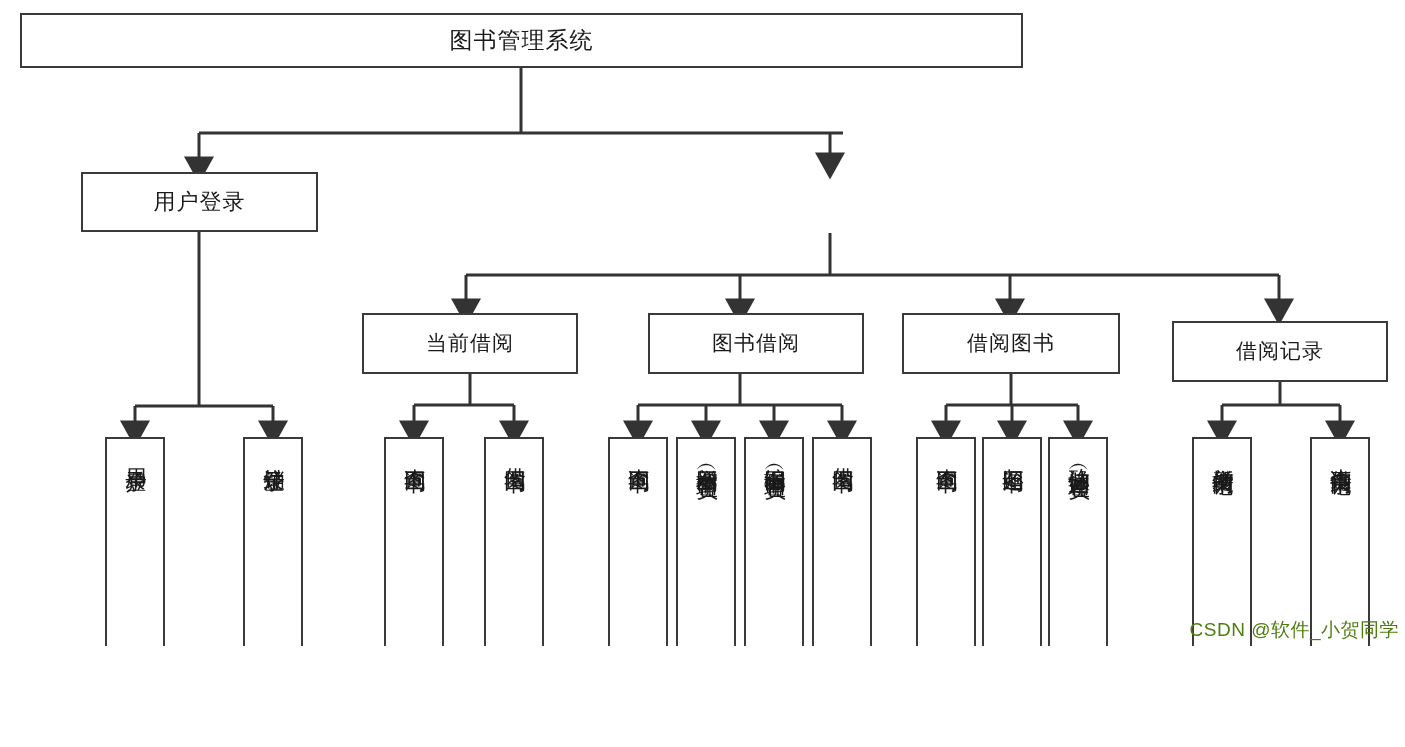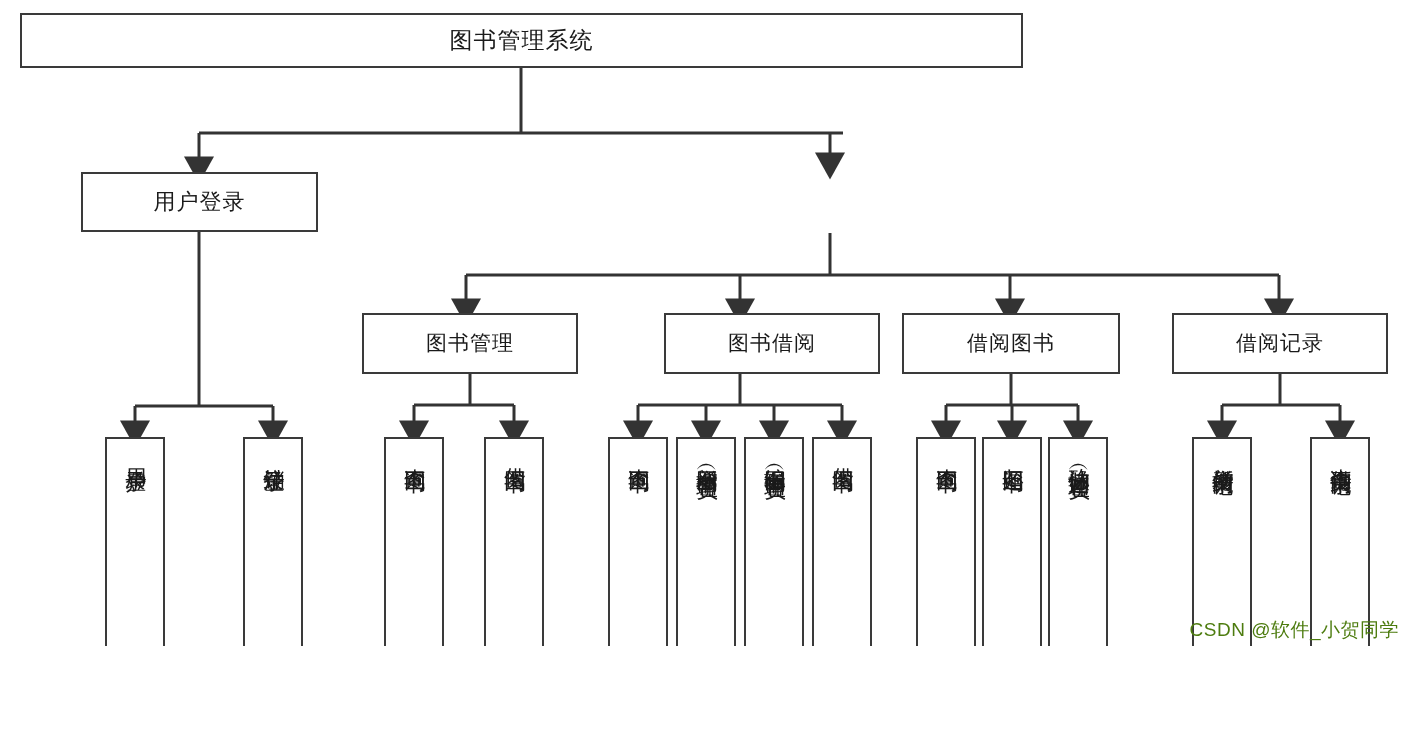--- a/index.html
+++ b/index.html
@@ -134,32 +134,32 @@
   <div class="node level0" style="left:20px; top:13px; width:1003px; height:55px;">
     <span>图书管理系统</span>
   </div>
 
   <div class="node level1" style="left:81px; top:172px; width:237px; height:60px;">
     <span>用户登录</span>
   </div>
 
 
   <div class="node level2" style="left:362px; top:313px; width:216px; height:61px;">
-    <span>图书管理</span>
-  </div>
-
-  <div class="node level2" style="left:664px; top:313px; width:216px; height:61px;">
+    <span>当前借阅</span>
+  </div>
+
+  <div class="node level2" style="left:648px; top:313px; width:216px; height:61px;">
     <span>图书借阅</span>
   </div>
 
   <div class="node level2" style="left:902px; top:313px; width:218px; height:61px;">
     <span>借阅图书</span>
   </div>
 
-  <div class="node level2" style="left:1172px; top:313px; width:216px; height:61px;">
+  <div class="node level2" style="left:1172px; top:321px; width:216px; height:61px;">
     <span>借阅记录</span>
   </div>
 
   <div class="node leaf" style="left:105px; top:437px; width:60px; height:298px;">
     <span class="vtext">用户登录</span>
   </div>
 
   <div class="node leaf" style="left:243px; top:437px; width:60px; height:298px;">
     <span class="vtext">注销登录</span>
   </div>

